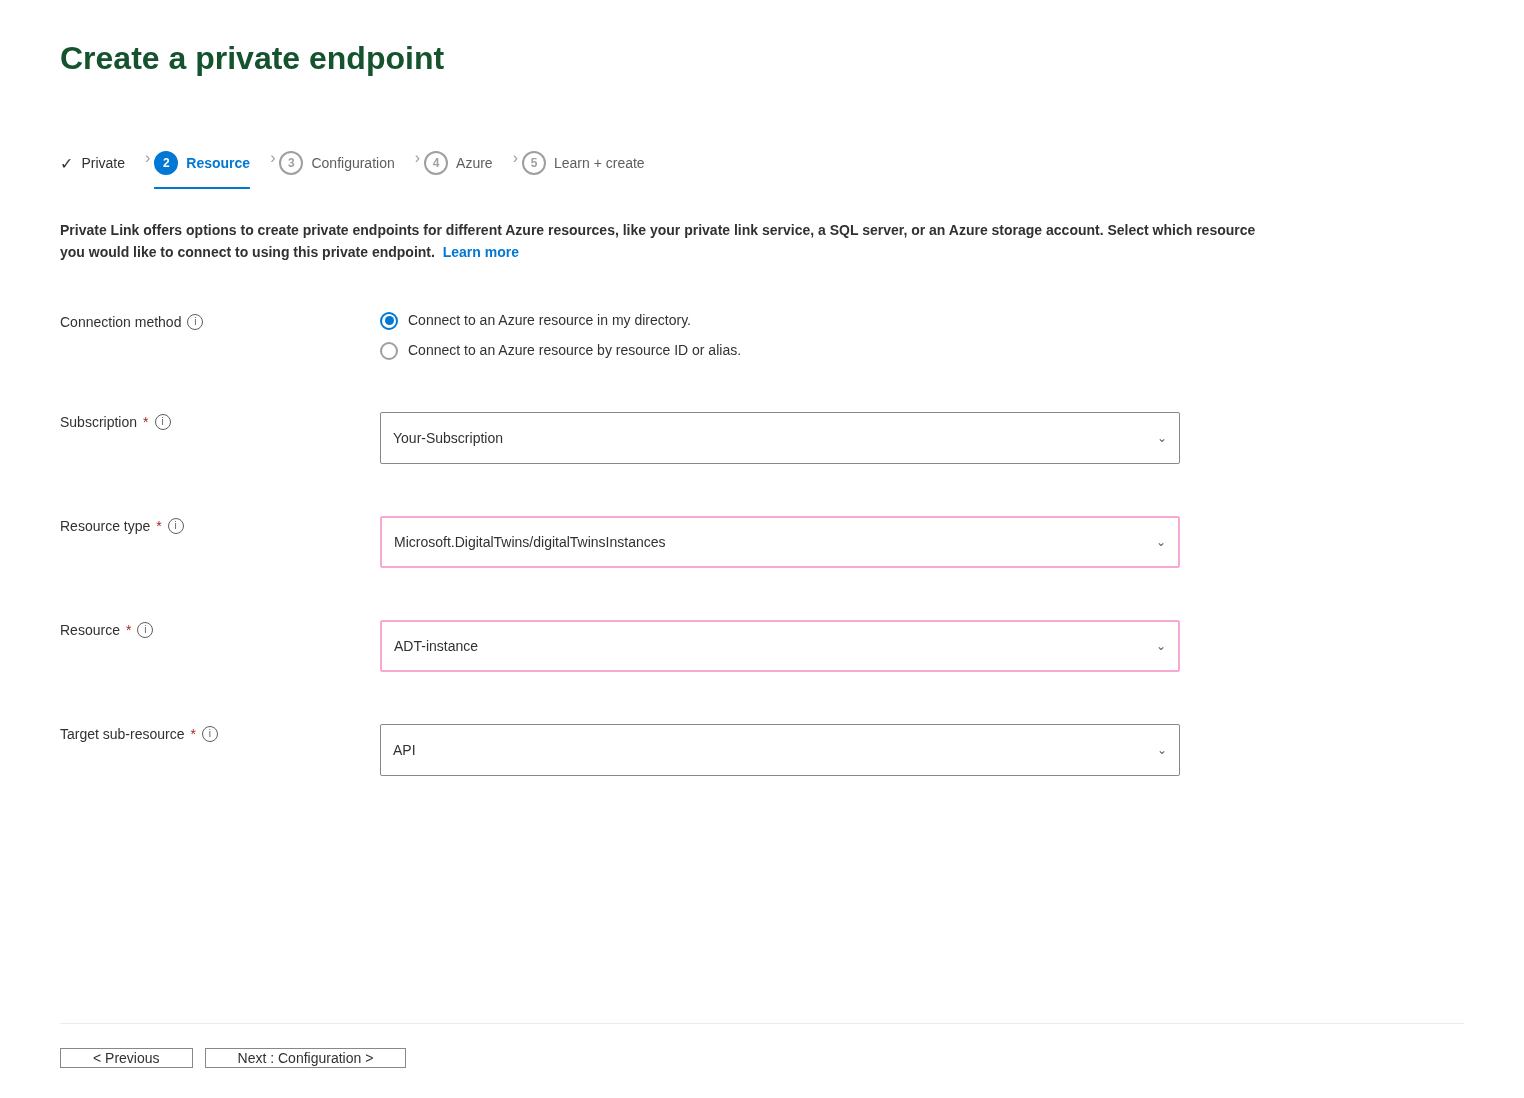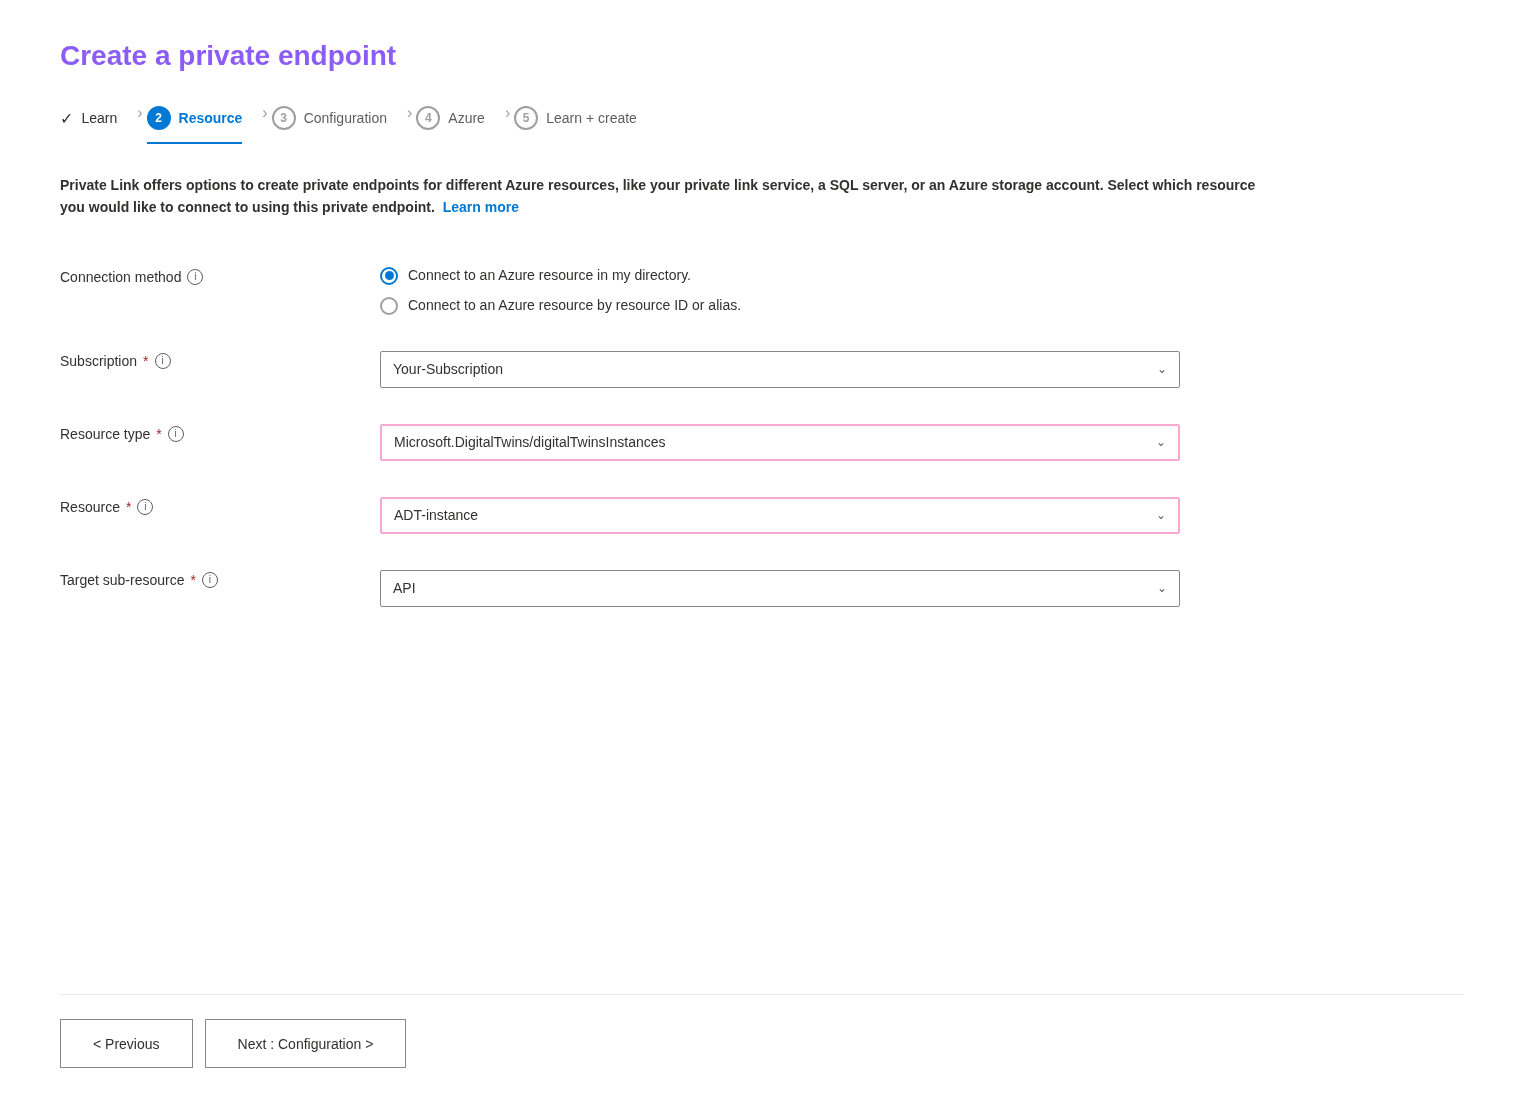--- a/index.html
+++ b/index.html
@@ -10,24 +10,24 @@
       font-size: 14px;
     }
     .page-container {
       max-width: 1524px;
       min-height: 1098px;
       padding: 40px 60px 0 60px;
       display: flex;
       flex-direction: column;
     }
     .page-title {
-      font-size: 28px;
+      font-size: 32px;
       font-weight: 600;
-      color: #8b5cf6;
-      margin-bottom: 24px;
+      color: #14532d;
+      margin-bottom: 64px;
     }
     
     .wizard-tabs {
       display: flex;
       align-items: center;
       gap: 0;
       margin-bottom: 30px;
       border-bottom: none;
     }
     .wizard-tab {
@@ -94,21 +94,21 @@
     }
     .learn-more-link {
       color: #0078d4;
       text-decoration: none;
       cursor: pointer;
     }
     
     .form-section {
       display: flex;
       flex-direction: column;
-      gap: 0;
+      gap: 16px;
       max-width: 1200px;
     }
     .form-row {
       display: flex;
       align-items: flex-start;
       padding: 18px 0;
       gap: 40px;
     }
     .form-row-radio {
       display: flex;
@@ -187,21 +187,21 @@
       border: 1px solid #8a8886;
       border-radius: 2px;
       padding: 6px 12px;
       display: flex;
       align-items: center;
       justify-content: space-between;
       cursor: pointer;
       background: #ffffff;
       font-size: 14px;
       color: #323130;
-      height: 37px;
+      height: 52px;
     }
     .dropdown.focused {
       border: 2px solid #f9a8d4;
       outline: none;
     }
     .dropdown-chevron {
       font-size: 12px;
       color: #605e5c;
     }
     
@@ -216,21 +216,21 @@
       display: flex;
       gap: 12px;
     }
     .btn {
       padding: 6px 32px;
       border: 1px solid #8a8886;
       background: #ffffff;
       color: #323130;
       font-size: 14px;
       cursor: pointer;
-      height: 49px;
+      height: 20px;
       display: flex;
       align-items: center;
       justify-content: center;
       min-width: 120px;
     }
     .content-area {
       flex: 1;
       display: flex;
       flex-direction: column;
     }
@@ -239,21 +239,21 @@
 </head>
 <body>
 
 <div class="page-container">
   <h1 class="page-title">Create a private endpoint</h1>
 
   <div class="wizard-tabs">
 
     <div class="wizard-tab completed">
       <span class="checkmark">✓</span>
-      <span>Learn</span>
+      <span>Private</span>
     </div>
     <span class="tab-separator">›</span>
 
     <div class="wizard-tab active">
       <div class="tab-circle">2</div>
       <span>Resource</span>
     </div>
     <span class="tab-separator">›</span>
 
     <div class="wizard-tab">

